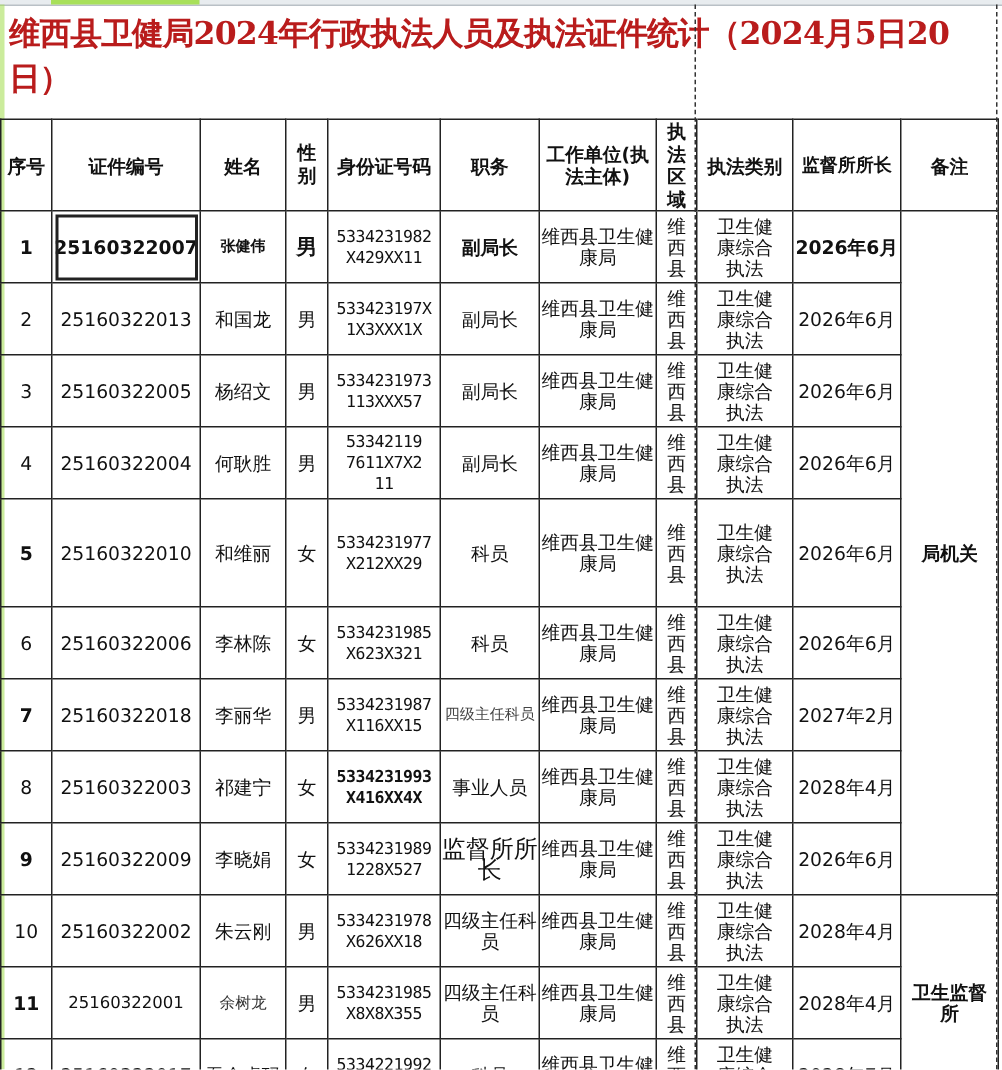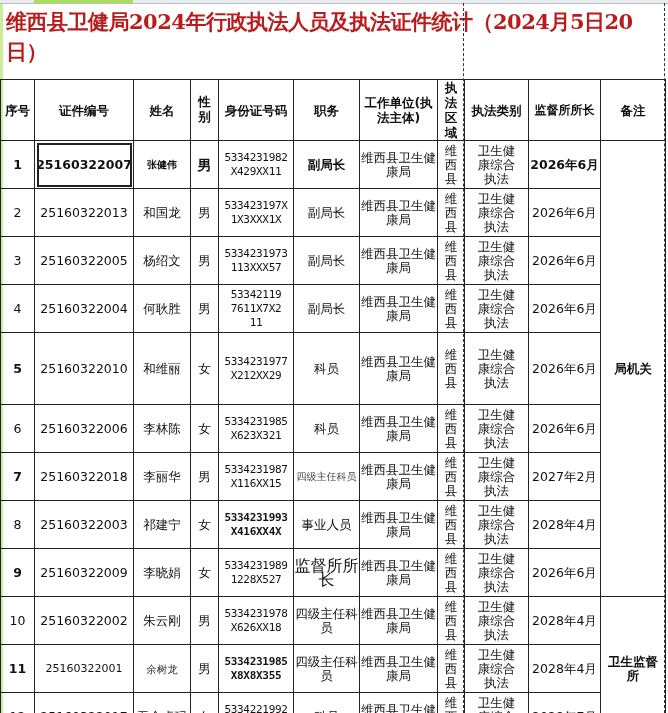--- a/index.html
+++ b/index.html
@@ -183,21 +183,21 @@
       <td class="region" style="padding:0 6px;">维西县</td>
       <td style="padding:0 8px;">卫生健康综合执法</td>
       <td>2028年4月</td>
       <td rowspan="3" class="note" style="padding:0 6px;">卫生监督所</td>
     </tr>
     <tr>
       <td style="font-weight:bold;">11</td>
       <td style="font-size:11px;">25160322001</td>
       <td style="font-size:10.5px;color:#333;">余树龙</td>
       <td>男</td>
-      <td class="id" style="word-break:break-all;padding:0 4px;font-weight:bold;">5334231985X8X8X355</td>
+      <td class="id" style="word-break:break-all;padding:0 4px;">5334231985X8X8X355</td>
       <td>四级主任科员</td>
       <td>维西县卫生健康局</td>
       <td class="region" style="padding:0 6px;">维西县</td>
       <td style="padding:0 8px;">卫生健康综合执法</td>
       <td>2028年4月</td>
     </tr>
     <tr>
       <td>12</td>
       <td>25160322017</td>
       <td>吾金卓玛</td>

